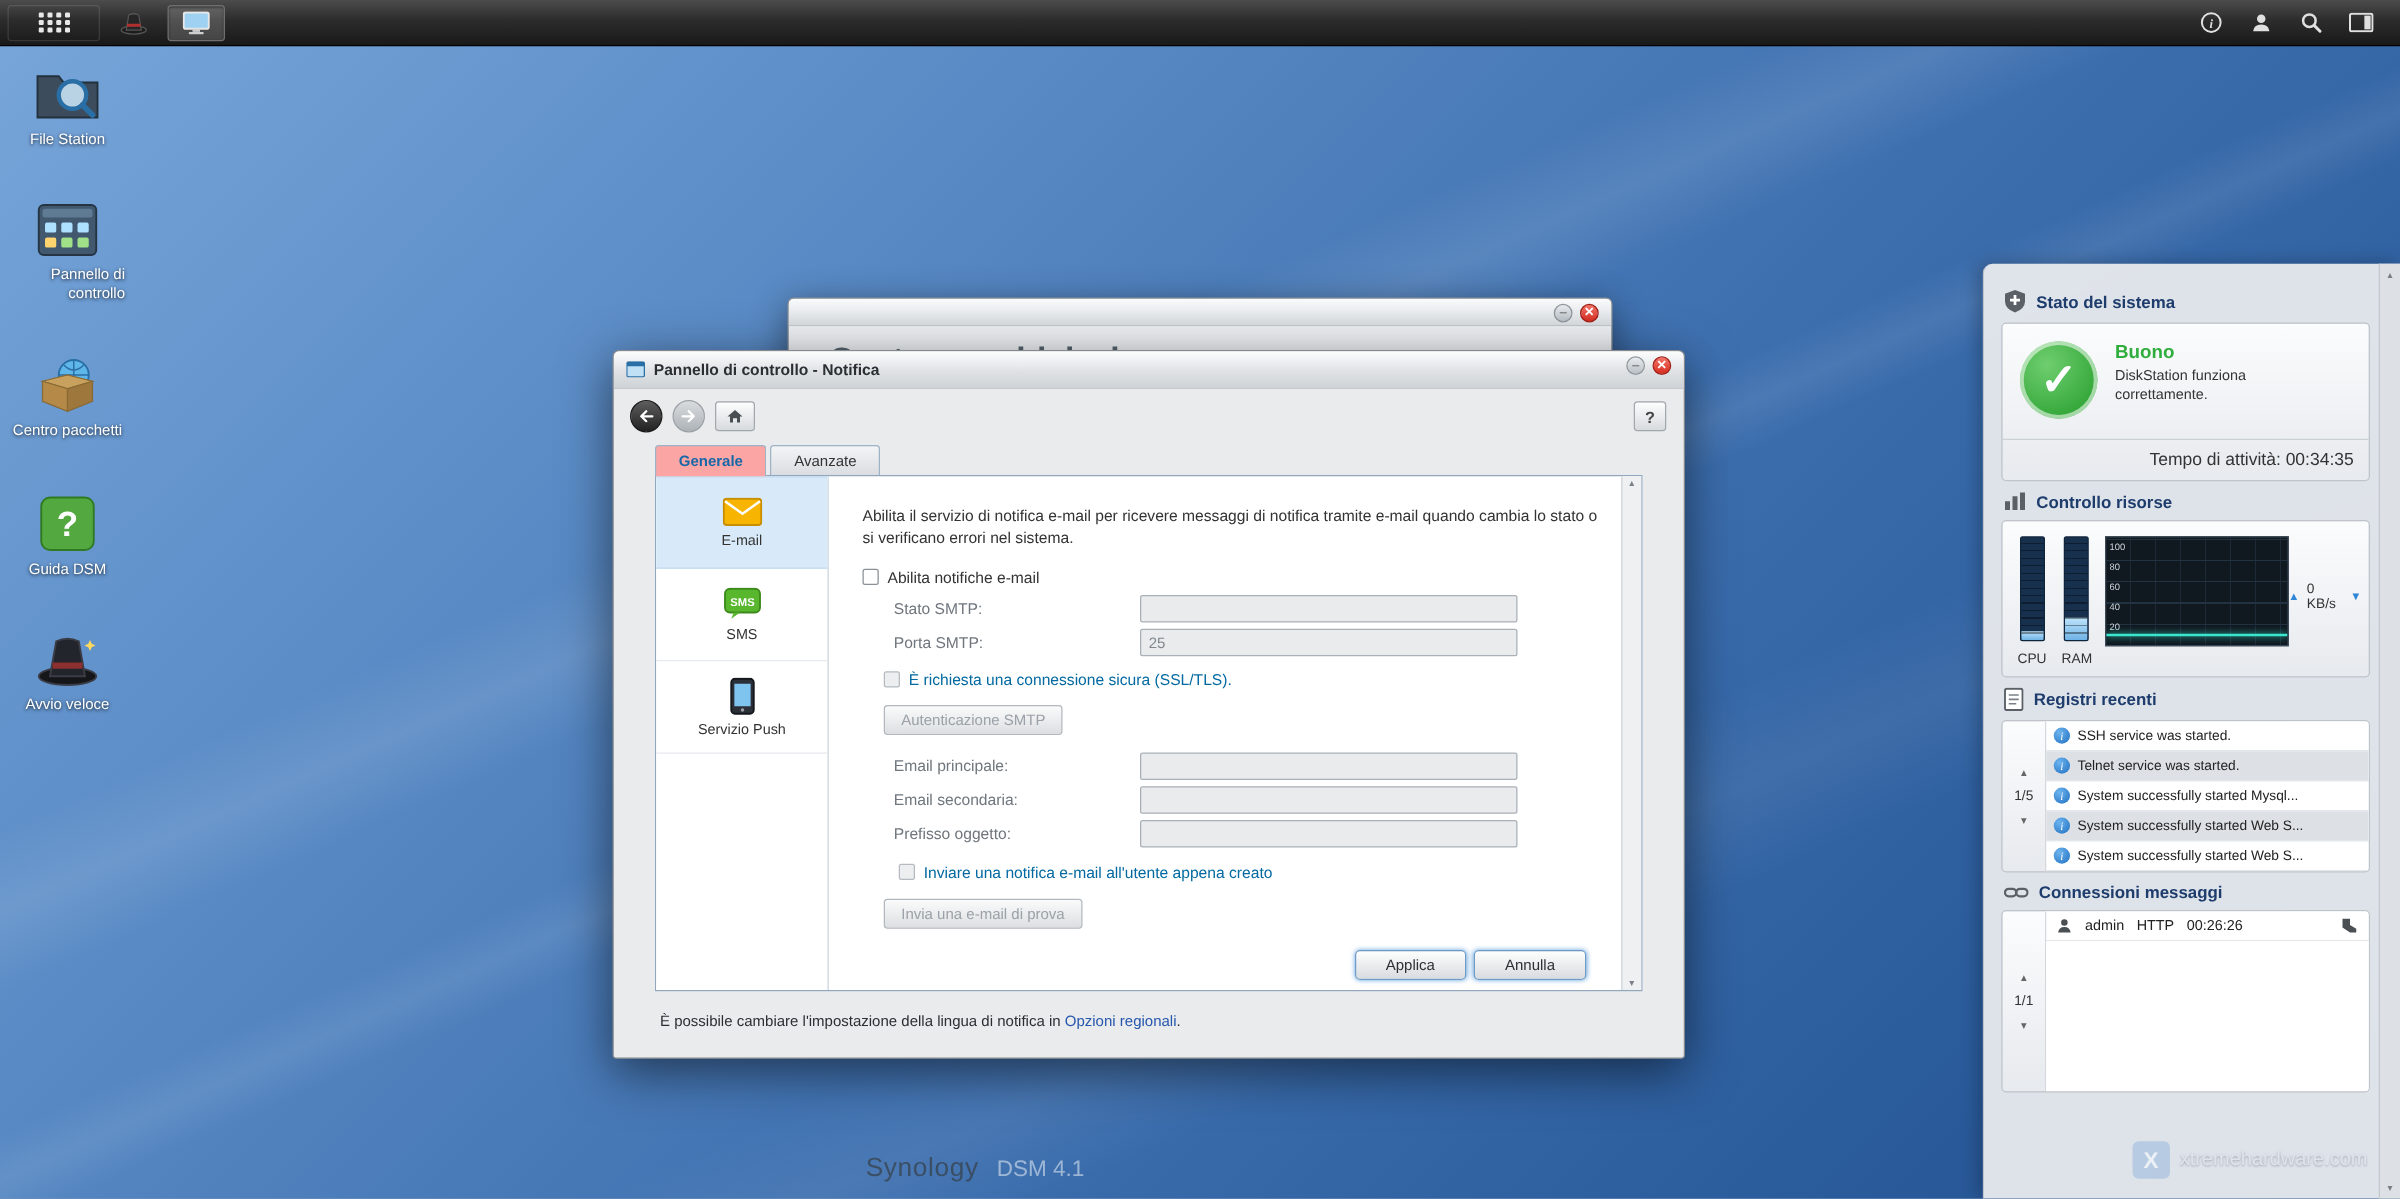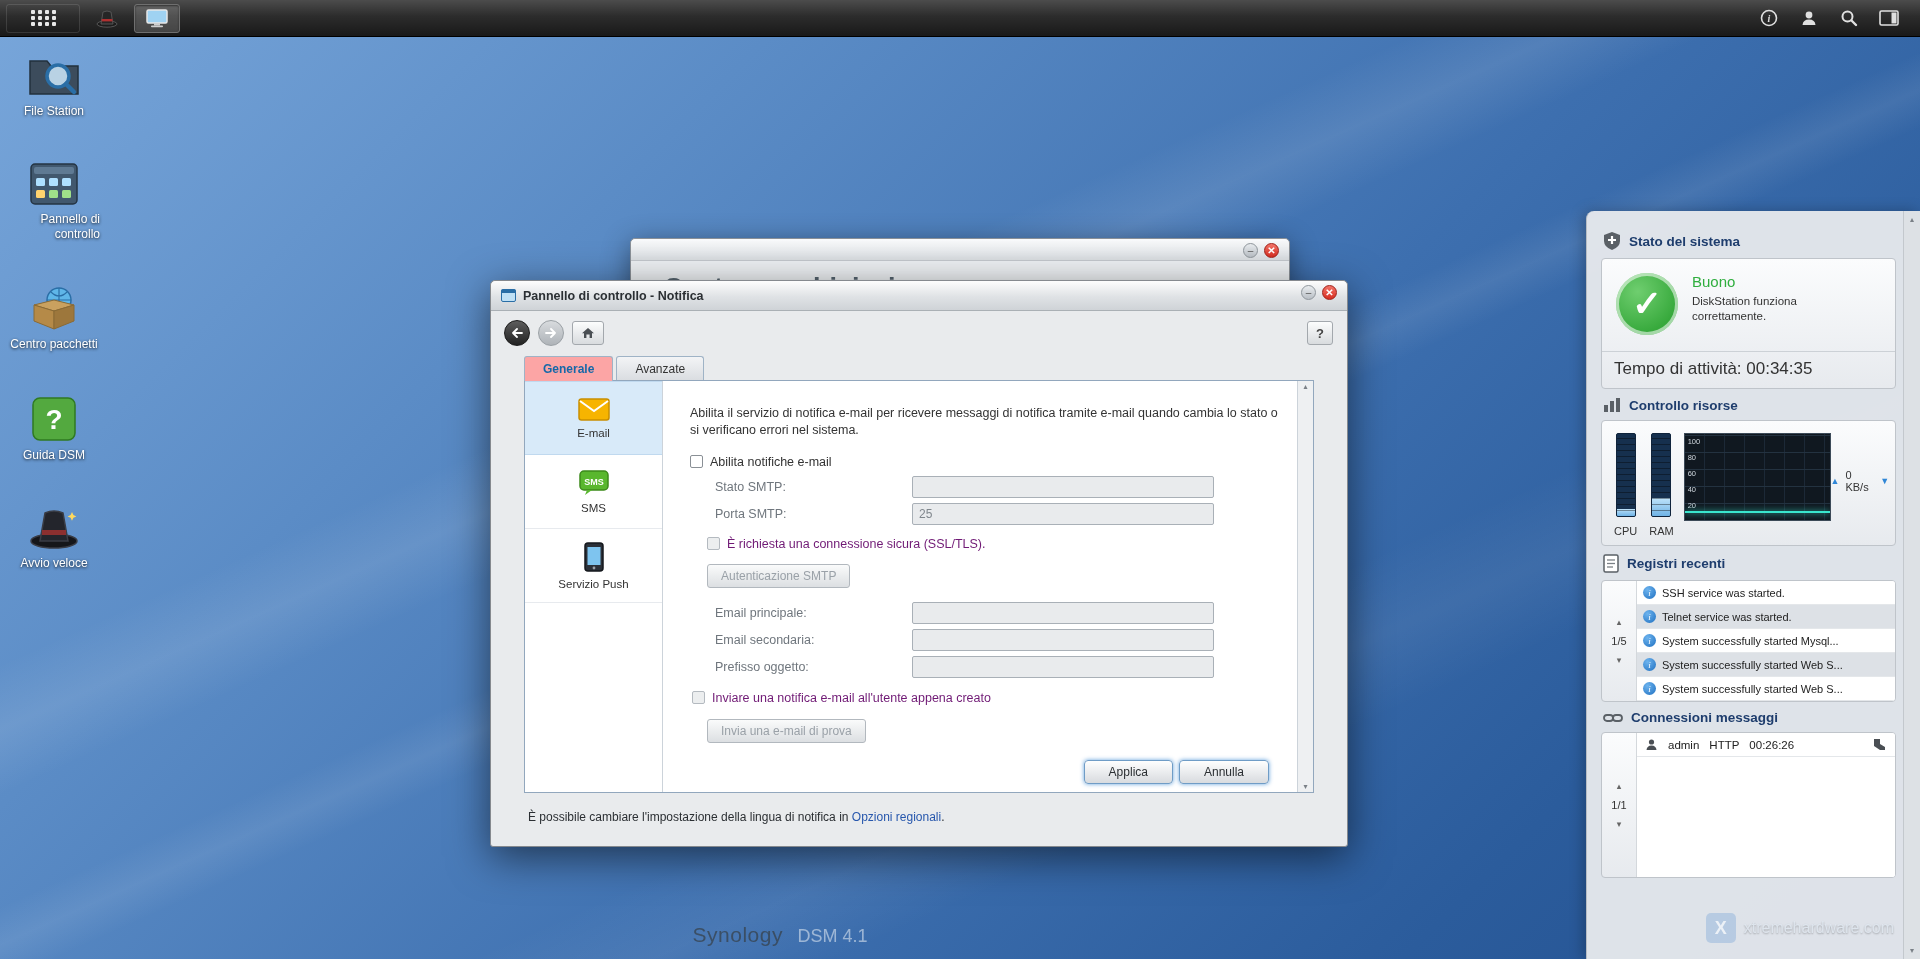--- a/index.html
+++ b/index.html
@@ -62,21 +62,21 @@
   .panel{position:absolute;left:33px;right:33px;top:99px;bottom:53px;background:#fff;border:1px solid #92a7bd;display:flex}
   .sidebar{width:138px;border-right:1px solid #ccd3da;display:flex;flex-direction:column;background:#fff}
   .side-item{height:74px;display:flex;flex-direction:column;align-items:center;justify-content:center;gap:6px;
     font-size:11.5px;color:#333;cursor:pointer;border-bottom:1px solid #e7eaee}
   .side-item.selected{background:#d8eaf9;border-top:1px solid #c0d9ef;border-bottom:1px solid #c0d9ef}
   .form{flex:1;position:relative;padding:24px 14px 0 27px;font-size:12.5px;color:#333}
   .desc{line-height:1.35;margin-bottom:13px;max-width:690px}
   .chk-row{display:flex;align-items:center;gap:7px;height:20px;margin:4px 0}
   .chk{width:13px;height:13px;background:#fff;border:1px solid #8a9096;border-radius:2px;flex:none;cursor:pointer}
   .chk.dis{background:#eceeef;border-color:#b4bac0}
-  .dis-txt{color:#701a75}
+  .dis-txt{color:#0369a1}
   .frow{display:flex;align-items:center;height:23px;margin:4px 0 4px 25px}
   .frow label{width:197px}
   .frow label.dim{color:#6f767d}
   .tinput{width:302px;height:22px;background:#e9ebed;border:1px solid #a9b0b7;border-radius:2px;color:#80878d;
     font-size:12px;padding:0 6px;font-family:"Liberation Sans",sans-serif}
   .btn-gray{display:inline-block;padding:4px 13px;font-size:12px;color:#9aa1a8;cursor:default;
     background:linear-gradient(#fafbfb,#dcdfe2);border:1px solid #b2b8be;border-radius:3px}
   .btn-blue{padding:4px 24px;font-size:12px;color:#2b2f33;cursor:pointer;
     background:linear-gradient(#fefefe,#d8dbdf);border:1px solid #6f9cc6;border-radius:4px;
     box-shadow:0 0 4px rgba(70,145,215,.85)}
@@ -92,24 +92,24 @@
     padding:12px 24px 0 14px}
   .p-scroll{position:absolute;right:0;top:0;bottom:0;width:17px;background:#dde1e5;border-left:1px solid #c3c8cd;
     display:flex;flex-direction:column;justify-content:space-between;align-items:center;padding:4px 0}
   .p-head{display:flex;align-items:center;gap:8px;margin:8px 2px 7px;color:#1e3d6d;font-size:13.5px;font-weight:bold}
   .p-box{background:linear-gradient(#fbfcfd,#e7eaee);border:1px solid #bfc4ca;border-radius:4px;overflow:hidden}
   
   .st-top{display:flex;align-items:flex-start;gap:14px;padding:14px 12px 10px 14px}
   .st-circle{width:62px;height:62px;border-radius:50%;background:radial-gradient(circle at 35% 30%,#6fce6f,#37a93c 70%);
     display:flex;align-items:center;justify-content:center;color:#fff;font-size:36px;font-weight:bold;flex:none;
     box-shadow:inset 0 0 0 3px rgba(255,255,255,.55)}
-  .st-status{color:#2fae3e;font-size:15px;font-weight:normal;margin-bottom:4px}
+  .st-status{color:#2fae3e;font-size:15px;font-weight:bold;margin-bottom:4px}
   .st-msg{font-size:11.5px;color:#333;line-height:1.3;width:165px}
   .st-div{height:1px;background:#ccd1d6;margin:6px 0 0}
-  .st-uptime{text-align:left;font-size:17px;color:#333;padding:7px 12px 9px}
+  .st-uptime{text-align:right;font-size:14px;color:#333;padding:7px 12px 9px}
   
   .res-body{display:flex;align-items:flex-start;padding:12px 4px 8px 12px;gap:10px}
   .gauges{display:flex;gap:12px}
   .gauge-col{display:flex;flex-direction:column;align-items:center}
   .gauge{width:20px;height:84px;border:1px solid #10243c;border-radius:2px;position:relative;overflow:hidden;background:#16304e}
   .gauge .fill{position:absolute;left:0;right:0;bottom:0;background:linear-gradient(#bfe3fa,#6fb3e6)}
   .gauge .rungs{position:absolute;inset:0;background:repeating-linear-gradient(to top,transparent 0 5px,rgba(0,0,0,.38) 5px 6px)}
   .gauge-lbl{margin-top:8px;font-size:11px;color:#333}
   .graph-wrap{display:flex;flex-direction:row}
   .graph{width:158px;height:88px;background:#101820;border:1px solid #3c4a58;position:relative;overflow:hidden}
@@ -378,21 +378,21 @@
         </div>
         <div class="frow">
           <label class="dim">Email secondaria:</label>
           <input class="tinput" type="text" value="" style="">
         </div>
         <div class="frow">
           <label class="dim">Prefisso oggetto:</label>
           <input class="tinput" type="text" value="" style="">
         </div>
 
-        <div class="chk-row" style="margin-left:2px;margin-top:9px">
+        <div class="chk-row" style="margin-left:29px;margin-top:9px">
           <span class="chk dis"></span>
           <span class="dis-txt">Inviare una notifica e-mail all'utente appena creato</span>
         </div>
 
         <div style="margin:11px 0 0 17px">
           <span class="btn-gray">Invia una e-mail di prova</span>
         </div>
 
         <div class="apply-zone">
           <span class="btn-blue">Applica</span>

